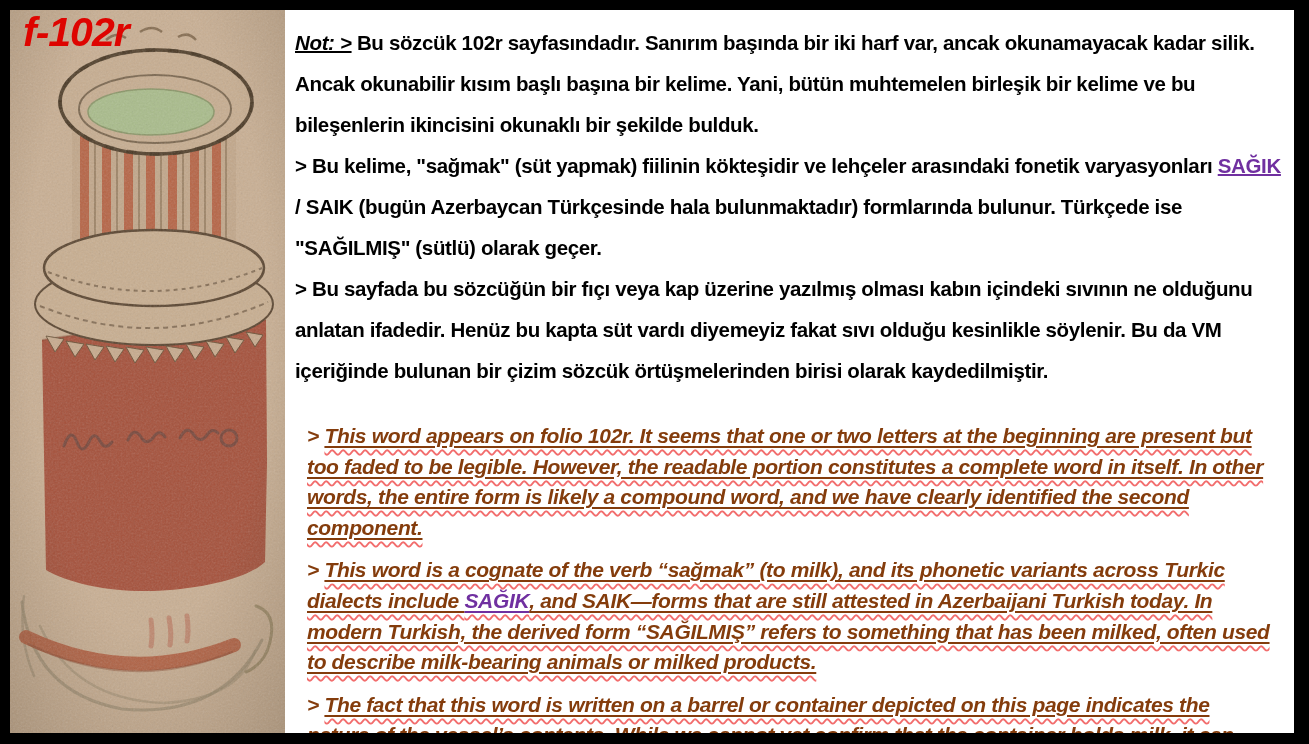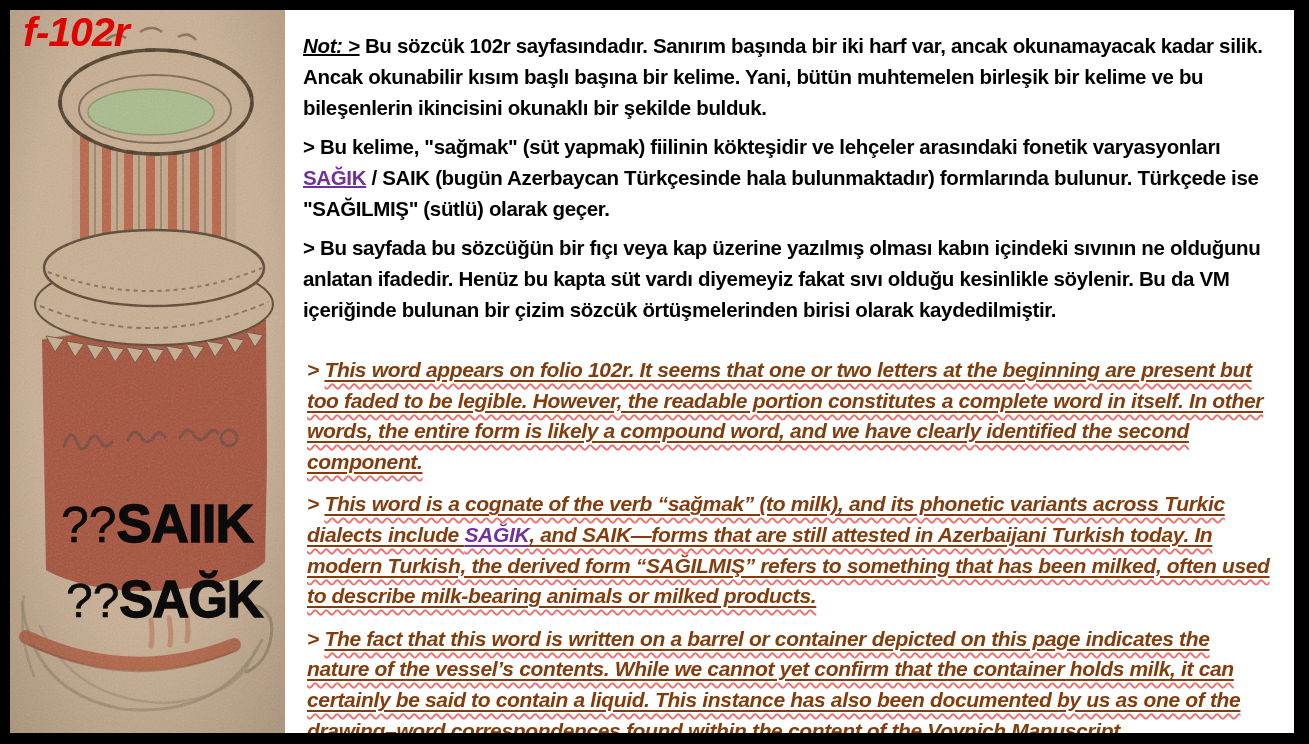--- a/index.html
+++ b/index.html
@@ -14,21 +14,21 @@
   .folio { position:absolute; left:13px; top:0px; color:#de0400; font-style:italic;
            font-weight:bold; font-size:41px; letter-spacing:-1px; line-height:1.1; }
   .reading { position:absolute; color:#0b0b0b; font-weight:bold; white-space:nowrap; line-height:1; }
   .reading .word { -webkit-text-stroke:1.3px #0b0b0b; letter-spacing:-1px; }
   .reading .qq { font-weight:400; font-size:0.94em; -webkit-text-stroke:0.6px #0b0b0b; }
   .r1 { left:51px; top:487px; font-size:53px; }
   .r2 { left:56px; top:564px; font-size:51px; }
 
   
   .note { flex:1 1 auto; background:#ffffff; padding:12px 6px 0 10px; box-sizing:border-box; overflow:hidden; }
-  .tr { margin:8px; color:#000; font-weight:bold; font-size:20.5px; line-height:31px; letter-spacing:-0.35px; }
+  .tr { margin:0; color:#000; font-weight:bold; font-size:20.5px; line-height:41px; letter-spacing:-0.35px; }
   .tr .lead { font-style:italic; text-decoration:underline; text-decoration-thickness:2px; }
   .lnk { color:#7030a0; text-decoration:underline; text-decoration-thickness:2px; cursor:pointer; }
   .en { margin-top:30px; color:#843c0c; font-weight:bold; font-style:italic;
         font-size:21px; line-height:30.6px; letter-spacing:-0.35px; }
   .en p { margin:12px; }
   .en .mk { text-decoration:none; }
   .en .sq { text-decoration-line:underline; text-decoration-style:wavy;
             text-decoration-color:#f26d6d; text-decoration-thickness:1.6px; text-underline-offset:6px; }
   .en .ul { text-decoration-line:underline; text-decoration-style:solid;
             text-decoration-thickness:1.8px; text-underline-offset:3px; }
@@ -113,22 +113,20 @@
           <path d="M170 428 q7 -14 14 -3 q6 9 13 0 q5 -8 11 -2"></path>
           <circle cx="219" cy="428" r="8"></circle>
         </g>
 
         <rect width="275" height="723" fill="url(#vig)"></rect>
         <rect width="275" height="723" filter="url(#grain)"></rect>
       </svg>
 
       <div class="folio">f-102r</div>
 
-      <div class="reading r1"><span class="qq">??</span><span class="word">SAIIK</span></div>
-      <div class="reading r2"><span class="qq">??</span><span class="word">SAĞK</span></div>
     </div>
 
     <div class="note">
 
       <p class="tr"><span class="lead">Not: &gt;</span><span> Bu sözcük 102r sayfasındadır. Sanırım başında bir iki harf var, ancak okunamayacak kadar silik. Ancak okunabilir kısım başlı başına bir kelime. Yani, bütün muhtemelen birleşik bir kelime ve bu bileşenlerin ikincisini okunaklı bir şekilde bulduk.</span></p>
 
       <p class="tr"><span>&gt; Bu kelime, "sağmak" (süt yapmak) fiilinin kökteşidir ve lehçeler arasındaki fonetik varyasyonları </span><span class="lnk">SAĞIK</span><span> / SAIK (bugün Azerbaycan Türkçesinde hala bulunmaktadır) formlarında bulunur. Türkçede ise "SAĞILMIŞ" (sütlü) olarak geçer.</span></p>
 
       <p class="tr">&gt; Bu sayfada bu sözcüğün bir fıçı veya kap üzerine yazılmış olması kabın içindeki sıvının ne olduğunu anlatan ifadedir. Henüz bu kapta süt vardı diyemeyiz fakat sıvı olduğu kesinlikle söylenir. Bu da VM içeriğinde bulunan bir çizim sözcük örtüşmelerinden birisi olarak kaydedilmiştir.</p>
 

